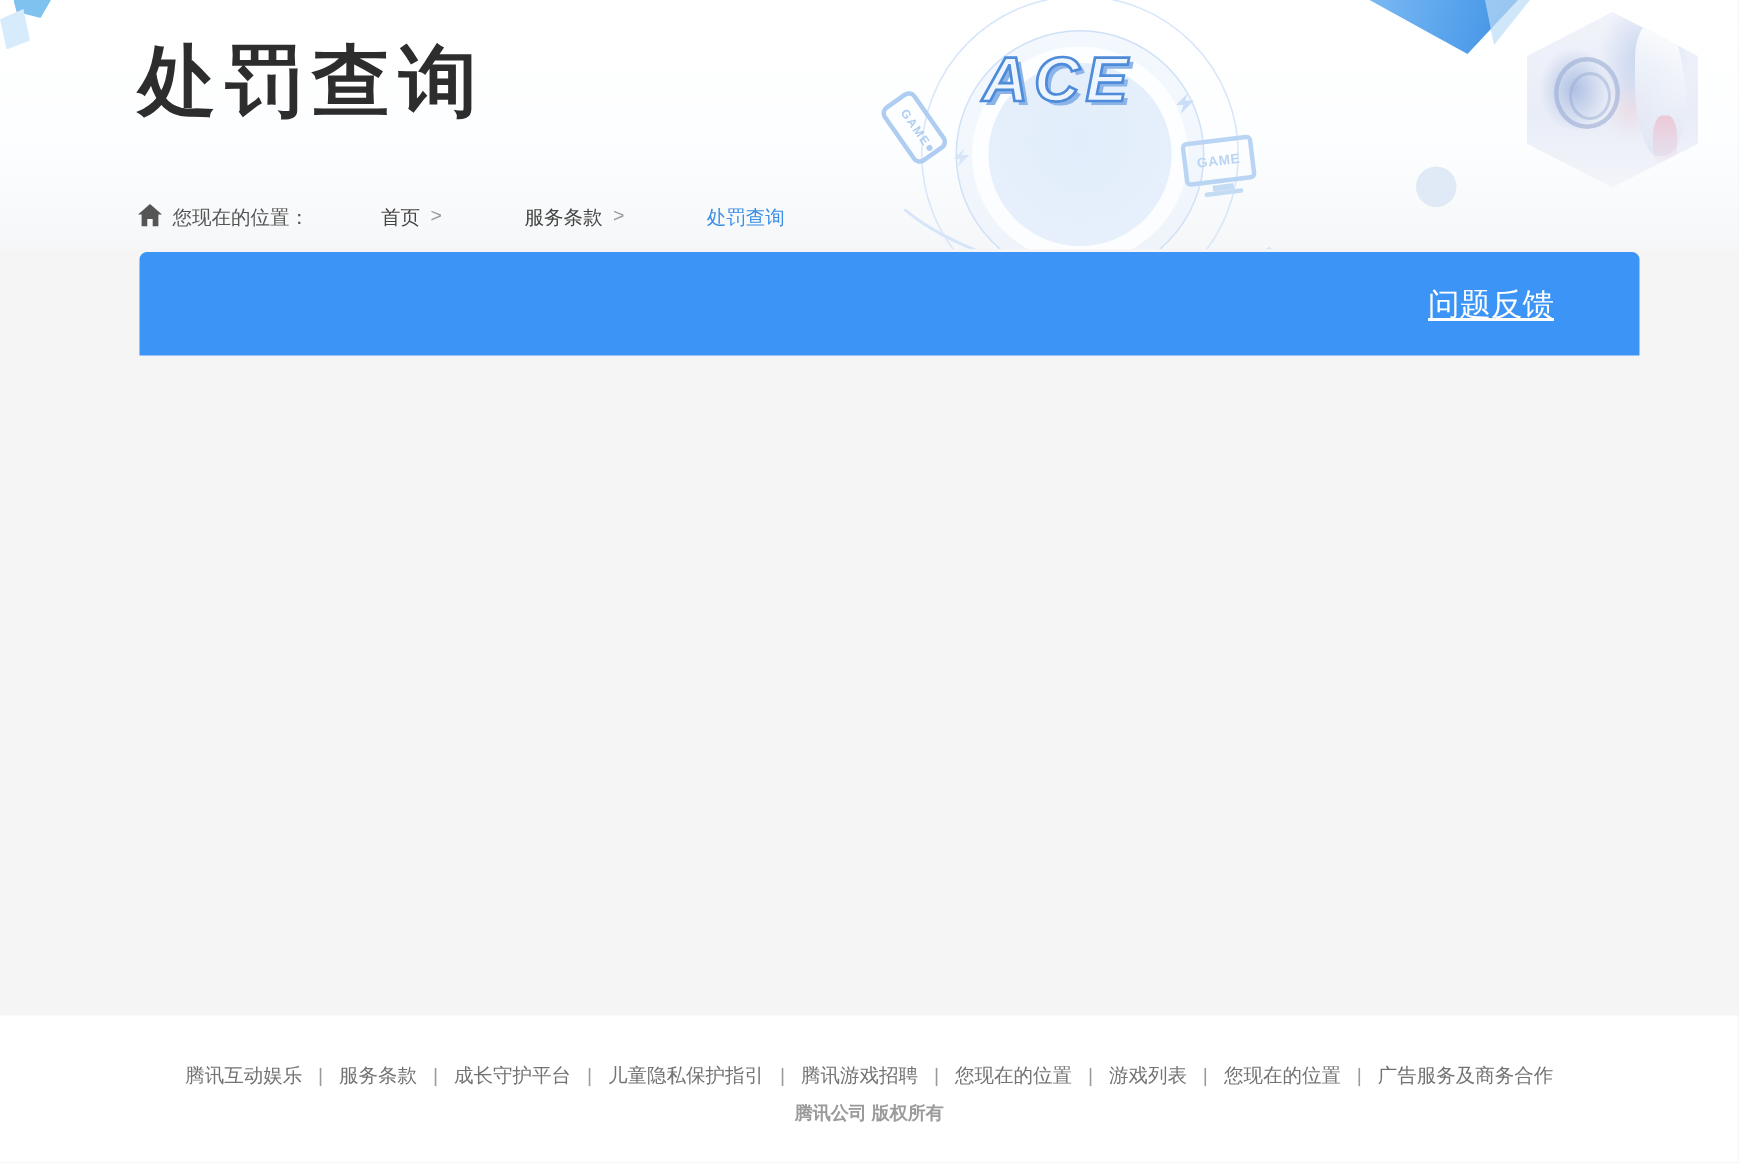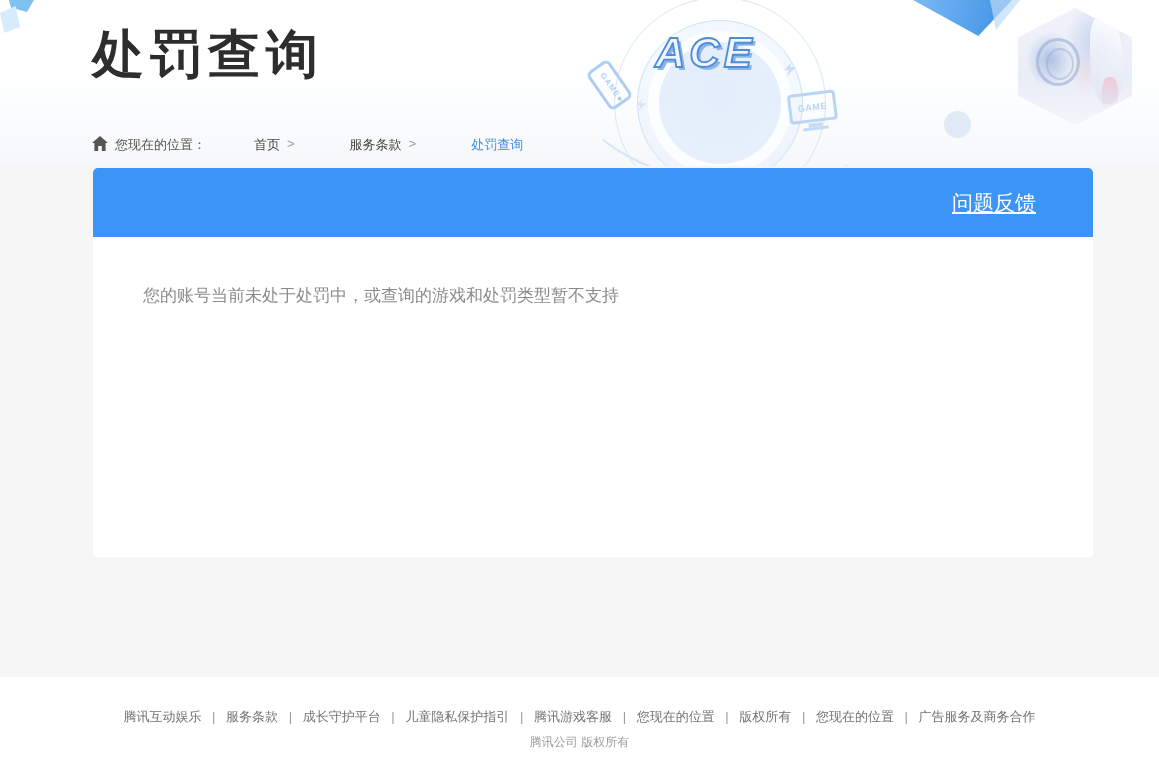--- a/index.html
+++ b/index.html
@@ -97,21 +97,21 @@
   .panel { background:#ffffff; height:320px; border-radius:0 0 4px 4px; }
   .result-message { padding:47px 0 0 50px; font-size:17px; color:#8b8b8b; }
 
   
   .footer { position:absolute; left:0; top:677px; width:1159px; height:98px; background:#ffffff;
             text-align:center; }
   .footer-links { padding-top:31px; font-size:13px; color:#7f7f7f; }
   .footer-links a { color:#737373; text-decoration:none; cursor:pointer; }
   .f-sep { color:#9a9a9a; margin:0 7px; }
   .footer-copyright { margin-top:6px; font-size:11px; color:#9b9b9b; letter-spacing:.3px; }
-  .footer-company { margin-top:8px; font-size:12px; color:#9b9b9b; }
+  .footer-company { margin-top:8px; font-size:12px; color:#9b9b9b;font-weight:bold; }
 </style>
 </head>
 <body>
 
 <div class="page">
 
   <div class="hero">
     <div class="deco tl-poly1"></div>
     <div class="deco tl-poly2"></div>
     <div class="deco tr-triangle"></div>
@@ -170,40 +170,37 @@
     <span class="crumb-sep">&gt;</span>
     <a class="crumb-link">服务条款</a>
     <span class="crumb-sep">&gt;</span>
     <a class="crumb-current">处罚查询</a>
   </div>
 
   <div class="main">
     <div class="banner">
       <a class="feedback-link">问题反馈</a>
     </div>
-    <div class="panel">
-      <div class="result-message">您的账号当前未处于处罚中，或查询的游戏和处罚类型暂不支持</div>
-    </div>
   </div>
 
   <div class="footer">
     <div class="footer-links">
       <a>腾讯互动娱乐</a>
       <span class="f-sep">|</span>
       <a>服务条款</a>
       <span class="f-sep">|</span>
       <a>成长守护平台</a>
       <span class="f-sep">|</span>
       <a>儿童隐私保护指引</a>
       <span class="f-sep">|</span>
-      <a>腾讯游戏客服</a>
+      <a>腾讯游戏招聘</a>
       <span class="f-sep">|</span>
       <a>您现在的位置</a>
       <span class="f-sep">|</span>
-      <a>版权所有</a>
+      <a>游戏列表</a>
       <span class="f-sep">|</span>
       <a>您现在的位置</a>
       <span class="f-sep">|</span>
       <a>广告服务及商务合作</a>
     </div>
     <div class="footer-company">腾讯公司 版权所有</div>
   </div>
 
 </div>
 

